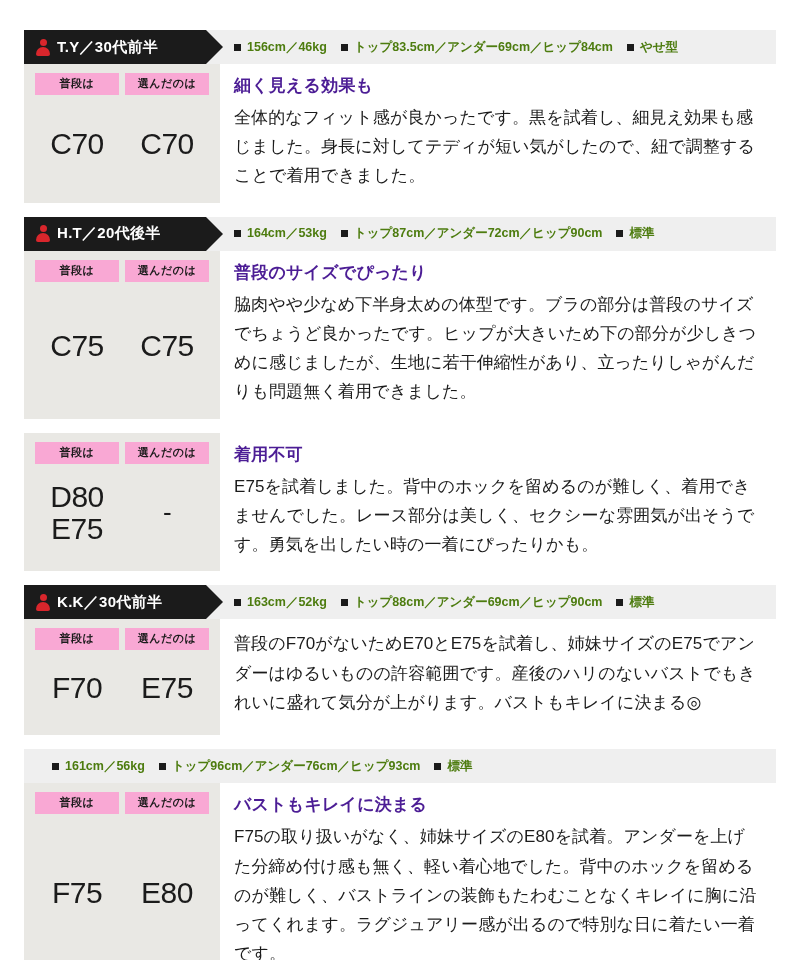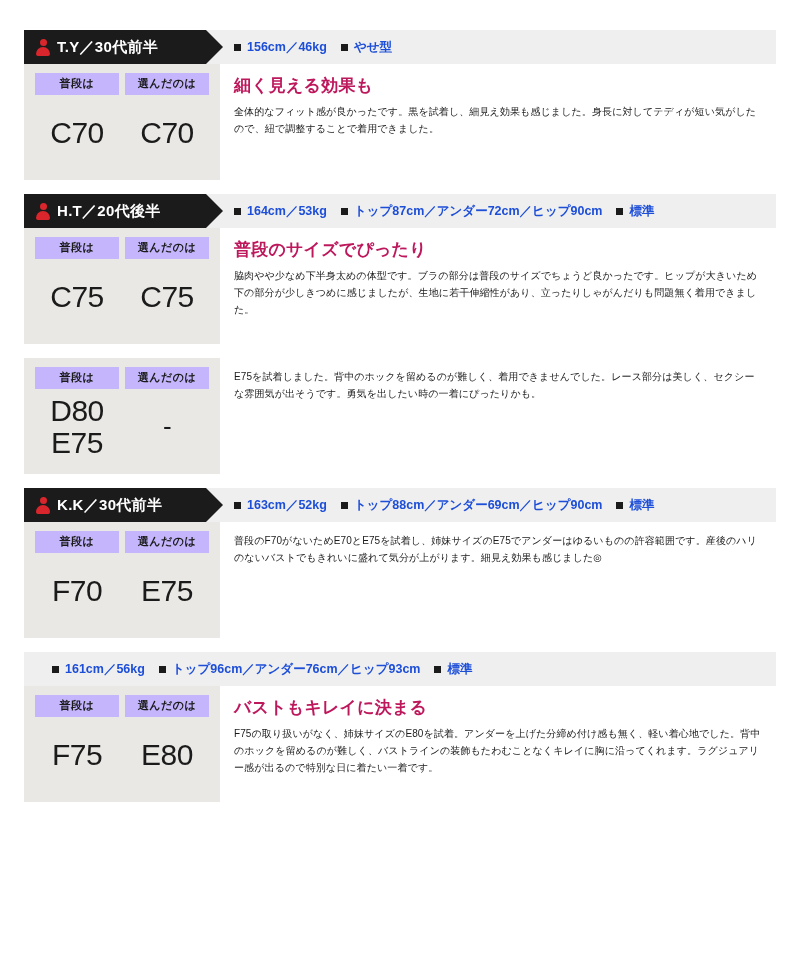--- a/index.html
+++ b/index.html
@@ -73,21 +73,21 @@
     font-weight: bold;
     letter-spacing: 0.3px;
     white-space: nowrap;
   }
   .rev-head-right {
     flex: 1;
     display: flex;
     align-items: center;
     padding-left: 28px;
     gap: 14px;
-    color: #1d4ed8;
+    color: #4d7c0f;
     font-size: 12.5px;
     font-weight: bold;
     white-space: nowrap;
     overflow: hidden;
   }
   .spec {
     display: flex;
     align-items: center;
     gap: 6px;
   }
@@ -112,21 +112,21 @@
     padding: 9px 0 9px 0;
     display: flex;
     flex-direction: column;
   }
   .size-labels {
     display: flex;
     justify-content: space-around;
     padding: 0 8px;
   }
   .size-label {
-    background: #c4b5fd;
+    background: #f9a8d4;
     color: #1b1b1b;
     font-size: 11px;
     font-weight: bold;
     text-align: center;
     padding: 3px 0 4px 0;
     width: 84px;
     letter-spacing: 0.5px;
   }
   .size-values {
     display: flex;
@@ -149,27 +149,27 @@
   .size-val .line2 { display: block; }
 
   .text-box {
     flex: 1;
     background: #ffffff;
     padding: 10px 14px 12px 14px;
   }
   .rev-title {
     font-size: 17px;
     font-weight: bold;
-    color: #be185d;
+    color: #4c1d95;
     margin: 0 0 6px 0;
     letter-spacing: 0.2px;
     font-family: Liberation Mono, monospace;
   }
   .rev-text {
-    font-size: 10px;
+    font-size: 17px;
     color: #1b1b1b;
     line-height: 1.72;
     letter-spacing: 0.1px;
     margin: 0;
     text-align: left;
   }
 </style>
 </head>
 <body>
 
@@ -181,20 +181,24 @@
         <span class="person-icon"></span>
         <span class="rev-head-name">T.Y／30代前半</span>
       </div>
       <div class="rev-head-right">
         <span class="spec">
             <i class="sq"></i>
             <span>156cm／46kg</span>
           </span>
         <span class="spec">
             <i class="sq"></i>
+            <span>トップ83.5cm／アンダー69cm／ヒップ84cm</span>
+          </span>
+        <span class="spec">
+            <i class="sq"></i>
             <span>やせ型</span>
           </span>
       </div>
     </div>
     <div class="rev-body">
       <div class="size-box">
         <div class="size-labels">
           <div class="size-label">普段は</div>
           <div class="size-label">選んだのは</div>
         </div>
@@ -258,20 +262,21 @@
         </div>
         <div class="size-values">
           <div class="size-val">
             <span>D80</span>
             <span class="line2">E75</span>
           </div>
           <div class="size-val dash">-</div>
         </div>
       </div>
       <div class="text-box">
+        <h3 class="rev-title">着用不可</h3>
         <p class="rev-text">E75を試着しました。背中のホックを留めるのが難しく、着用できませんでした。レース部分は美しく、セクシーな雰囲気が出そうです。勇気を出したい時の一着にぴったりかも。</p>
       </div>
     </div>
   </div>
 
   <div class="review">
     <div class="rev-head">
       <div class="rev-head-left">
         <span class="person-icon"></span>
         <span class="rev-head-name">K.K／30代前半</span>
@@ -296,21 +301,21 @@
         <div class="size-labels">
           <div class="size-label">普段は</div>
           <div class="size-label">選んだのは</div>
         </div>
         <div class="size-values">
           <div class="size-val">F70</div>
           <div class="size-val">E75</div>
         </div>
       </div>
       <div class="text-box">
-        <p class="rev-text">普段のF70がないためE70とE75を試着し、姉妹サイズのE75でアンダーはゆるいものの許容範囲です。産後のハリのないバストでもきれいに盛れて気分が上がります。細見え効果も感じました◎</p>
+        <p class="rev-text">普段のF70がないためE70とE75を試着し、姉妹サイズのE75でアンダーはゆるいものの許容範囲です。産後のハリのないバストでもきれいに盛れて気分が上がります。バストもキレイに決まる◎</p>
       </div>
     </div>
   </div>
 
   <div class="review">
     <div class="rev-head">
       <div class="rev-head-right">
         <span class="spec">
             <i class="sq"></i>
             <span>161cm／56kg</span>

